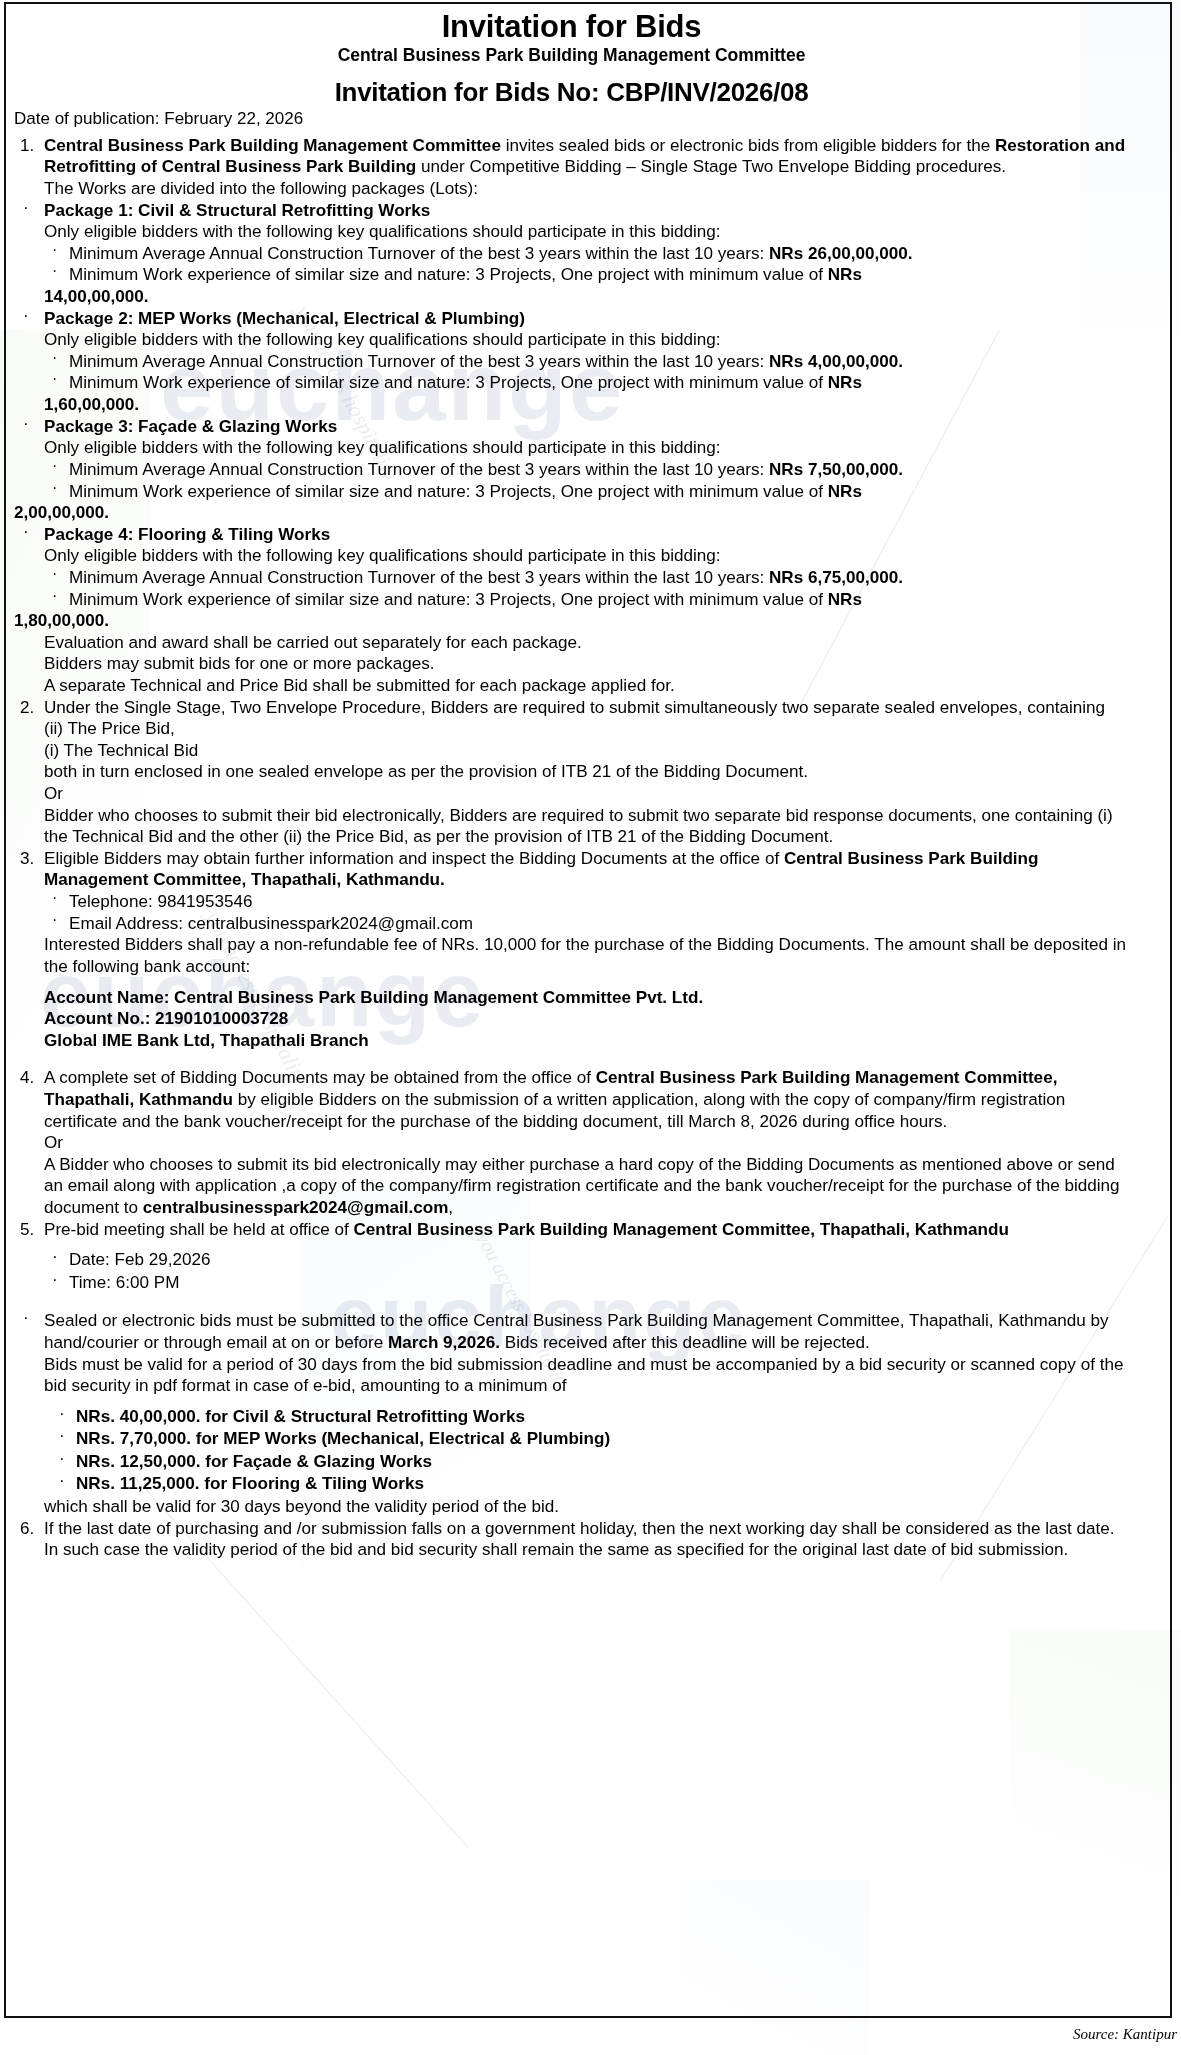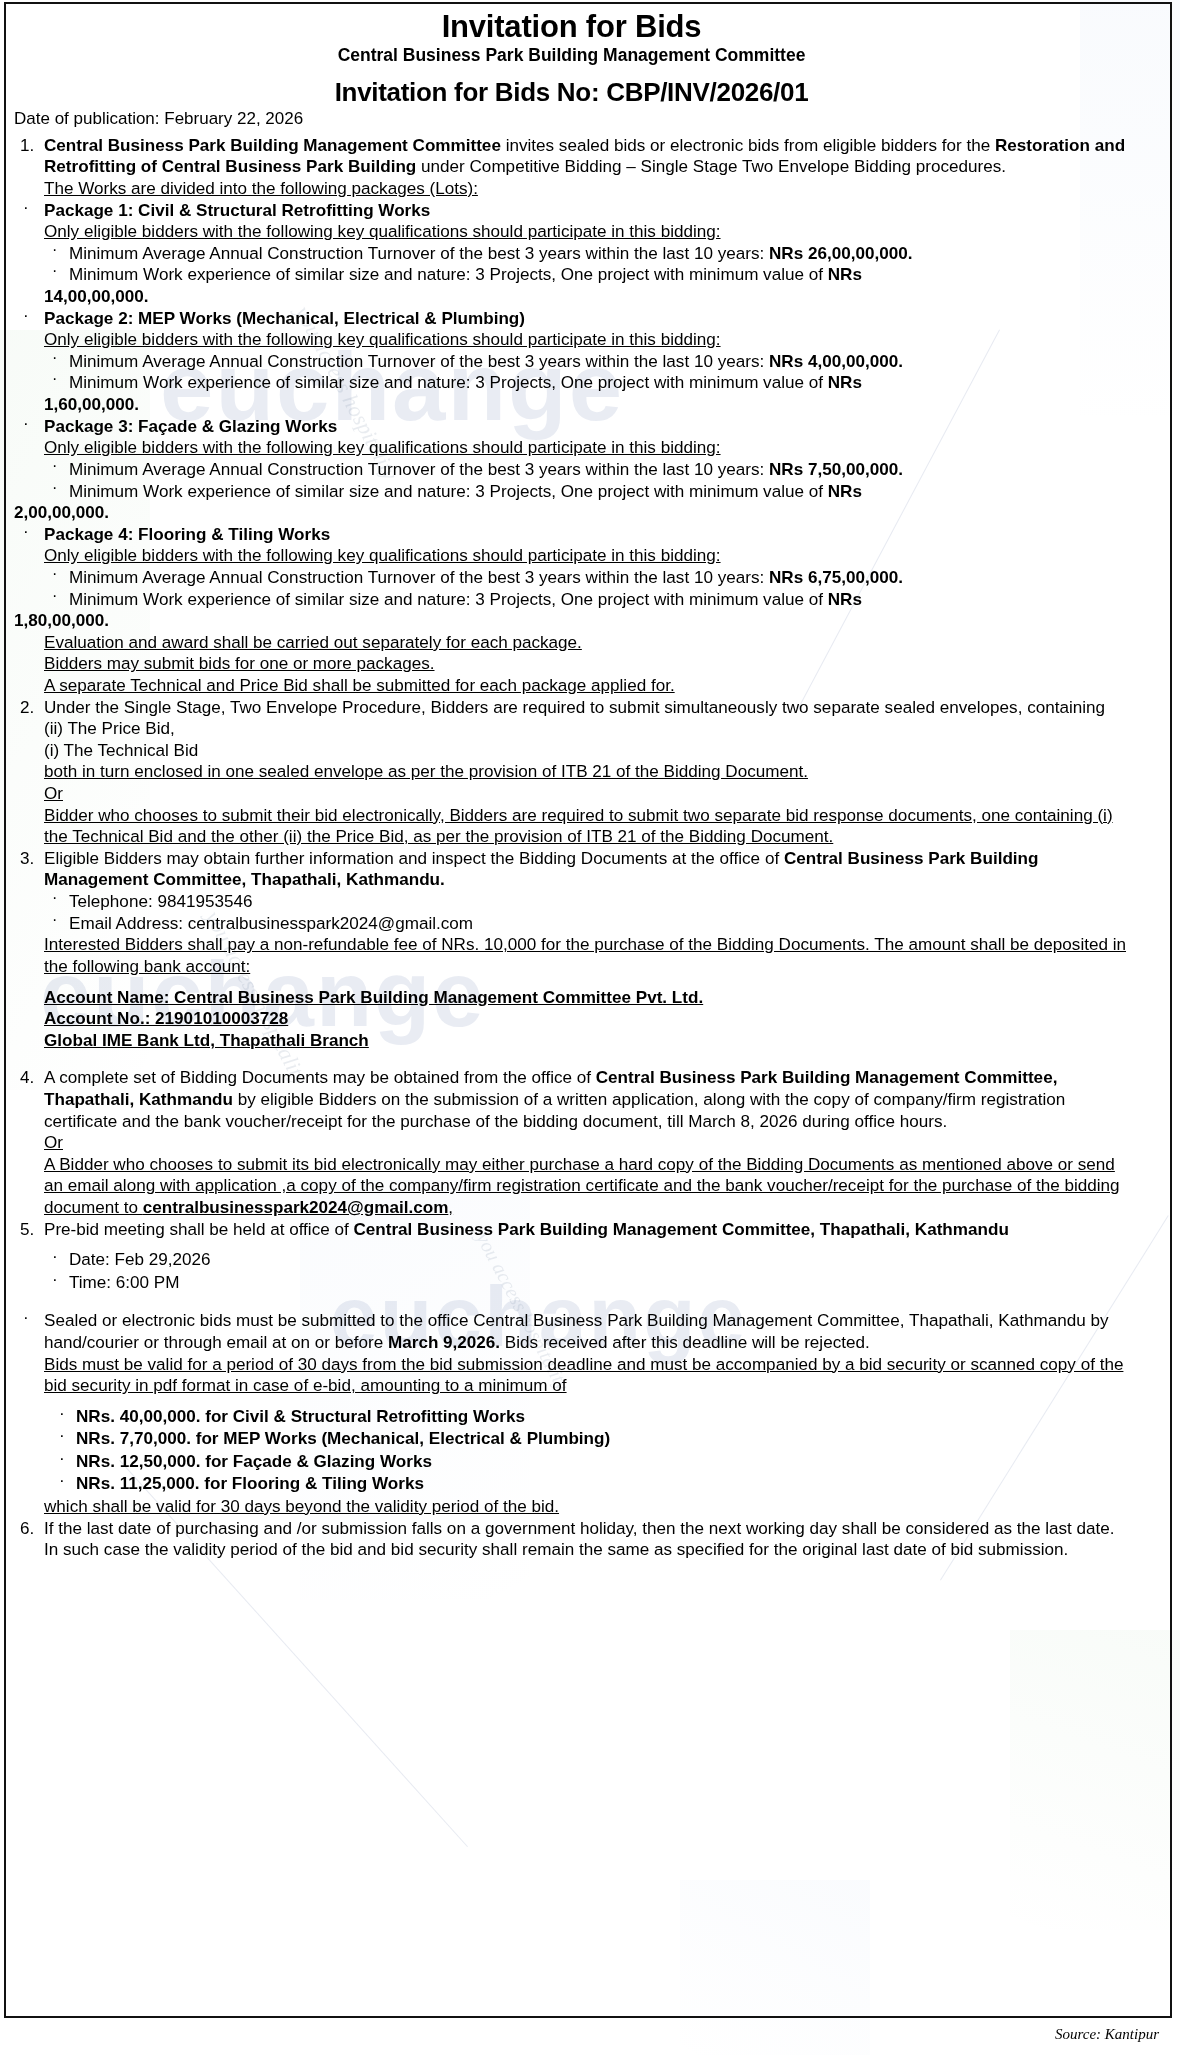--- a/index.html
+++ b/index.html
@@ -151,21 +151,21 @@
   }
   .pkg-item > .bul {
     position: absolute;
     left: 9px;
     top: -3px;
     font-size: 17px;
   }
   .pkg-title { font-weight: bold; }
 
   
-  .ind-28 { padding-left: 30px; text-decoration: underline; }
+  .ind-28 { padding-left: 30px; }
 
   
   .sub-item {
     position: relative;
     padding-left: 55px;
   }
   .sub-item > .bul {
     position: absolute;
     left: 38px;
     top: -3px;
@@ -215,21 +215,21 @@
   }
   .top-bullet > .bul {
     position: absolute;
     left: 9px;
     top: -3px;
   }
 
   
   .source-credit {
     position: absolute;
-    right: 22px;
+    right: 4px;
     top: 2026px;
     font-family: "Liberation Serif", serif;
     font-style: italic;
     font-size: 15px;
     z-index: 3;
   }
 </style>
 </head>
 <body>
 
@@ -249,21 +249,21 @@
   <div class="wm-diag" style="left:120px; top:1460px; width:520px; transform:rotate(48deg);"></div>
   <div class="wm-diag" style="left:1000px; top:330px; width:430px; transform:rotate(118deg);"></div>
 </div>
 
 <div class="doc-frame"></div>
 
 <div class="doc-inner">
 
   <div class="hdr-title">Invitation for Bids</div>
   <div class="hdr-sub">Central Business Park Building Management Committee</div>
-  <div class="hdr-ifb-no">Invitation for Bids No: CBP/INV/2026/01</div>
+  <div class="hdr-ifb-no">Invitation for Bids No: CBP/INV/2026/08</div>
   <div class="hdr-date">Date of publication: February 22, 2026</div>
 
   <div class="body-area">
 
     <div class="num-item">
       <span class="num">1.</span>
       <span class="b">Central Business Park Building Management Committee</span><span> invites sealed bids or electronic bids from eligible bidders for the </span><span class="b">Restoration and Retrofitting of Central Business Park Building</span><span> under Competitive Bidding – Single Stage Two Envelope Bidding procedures.</span>
     </div>
     <p class="ind-28">The Works are divided into the following packages (Lots):</p>
 

